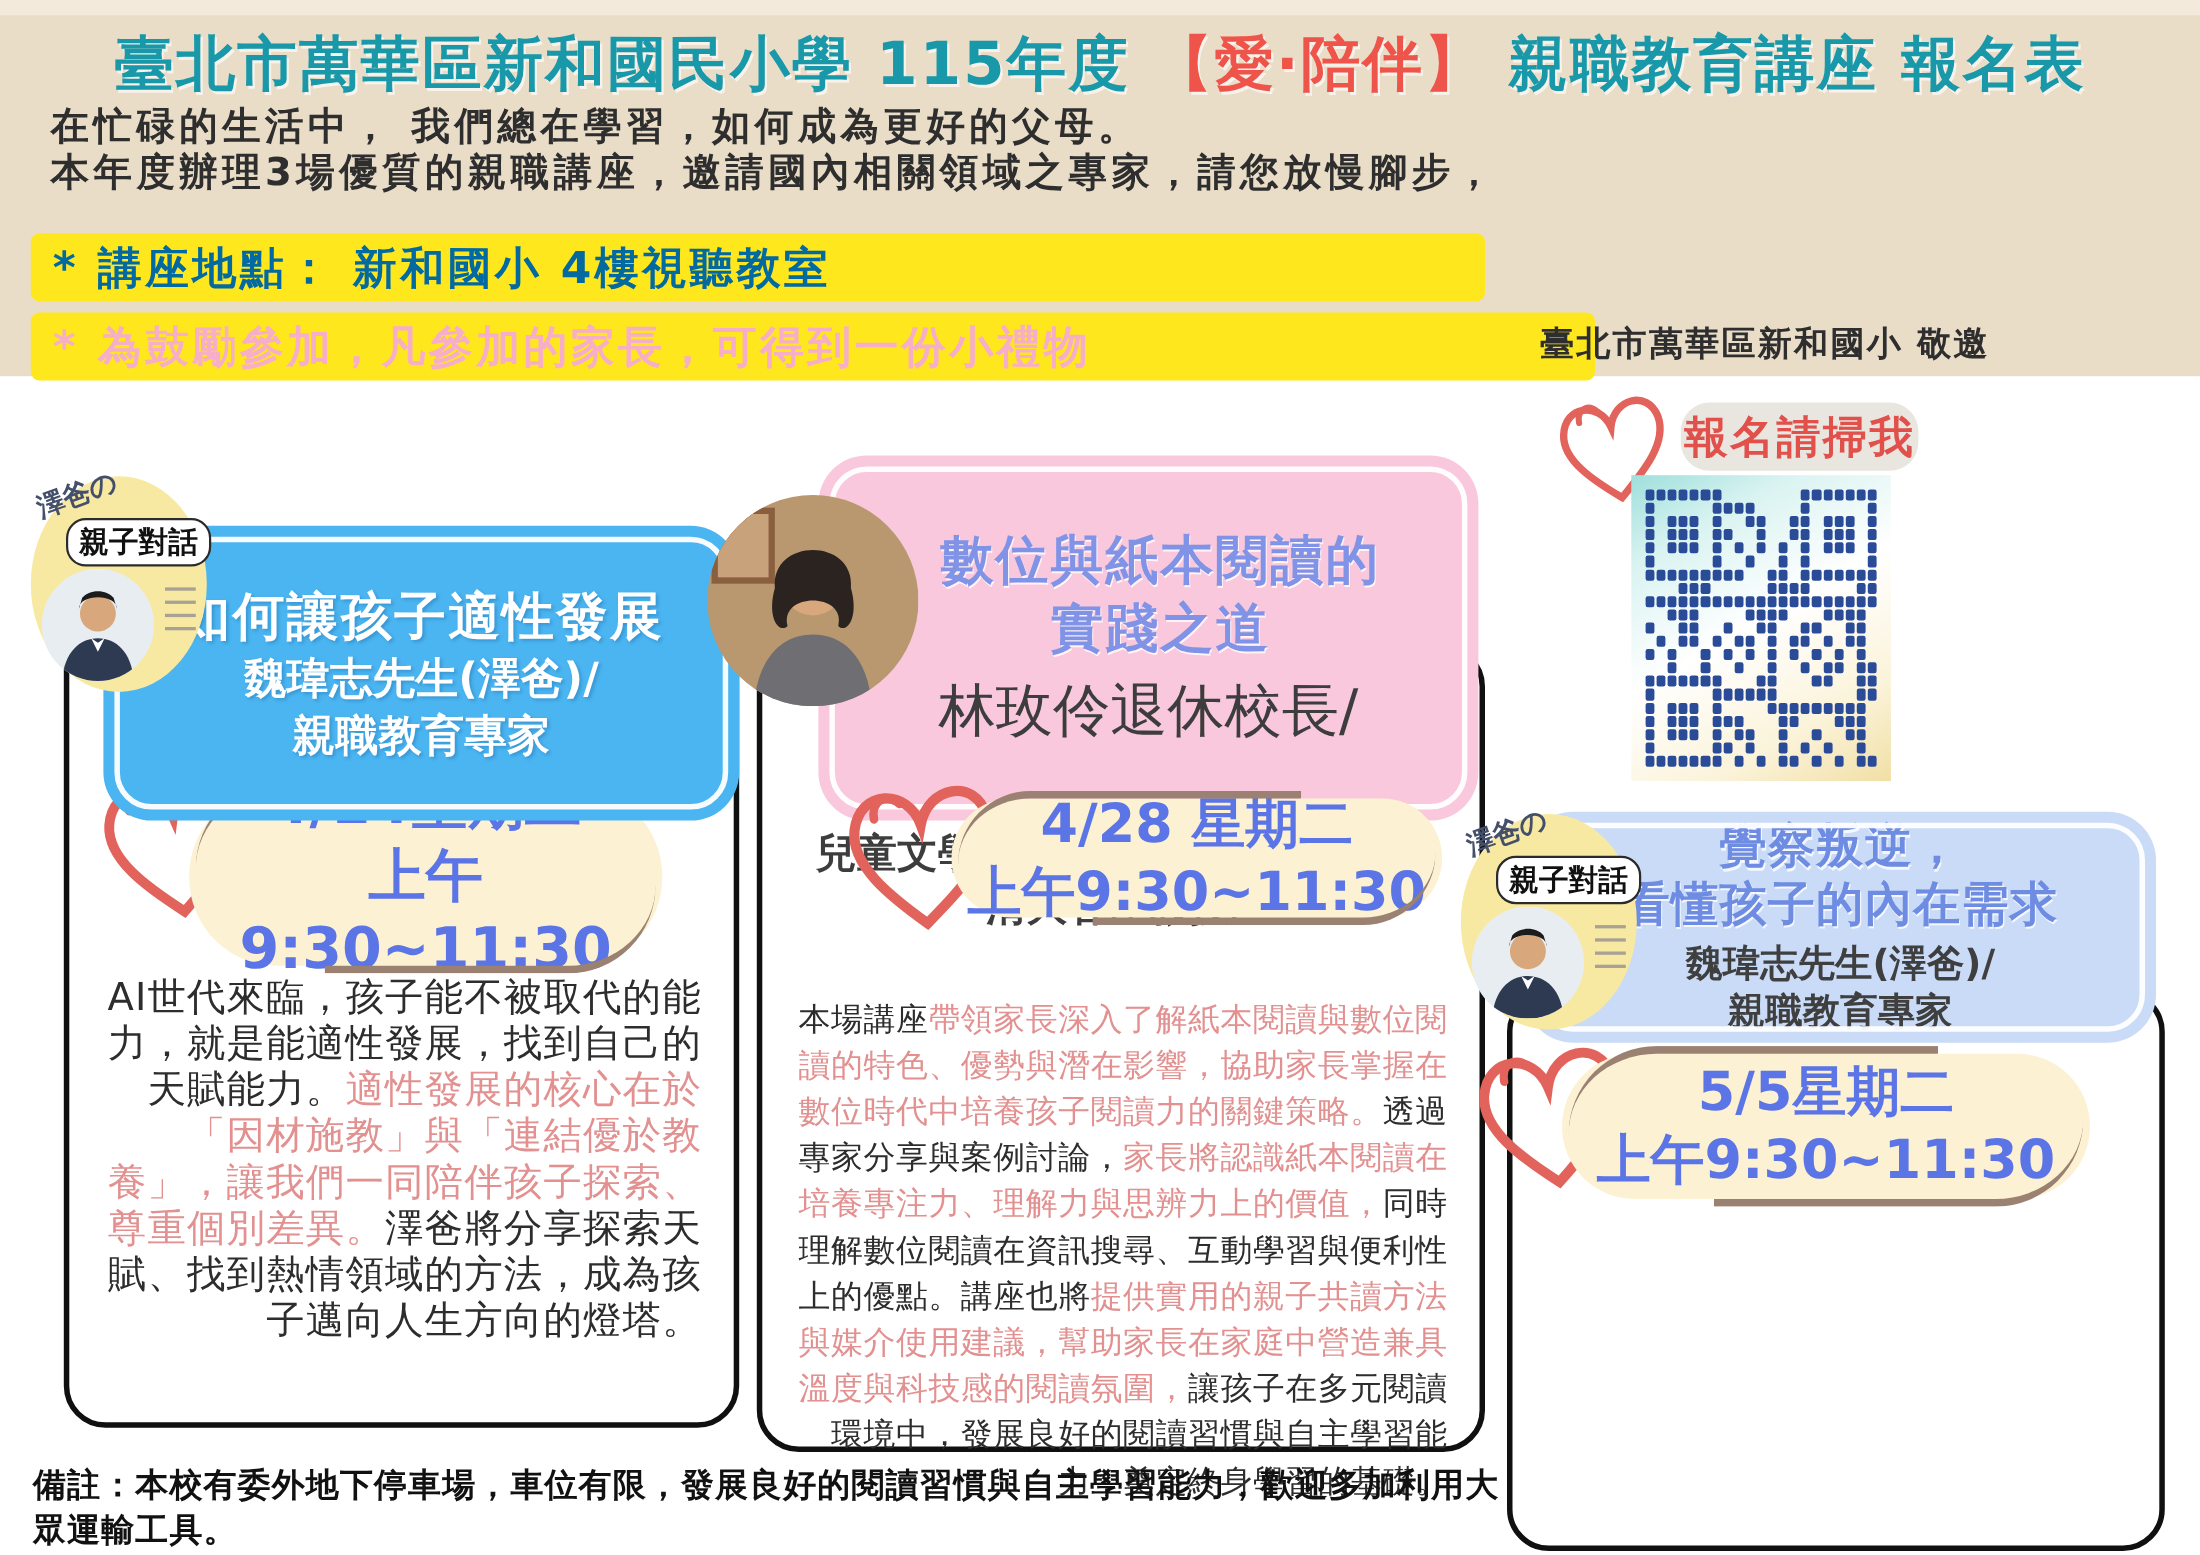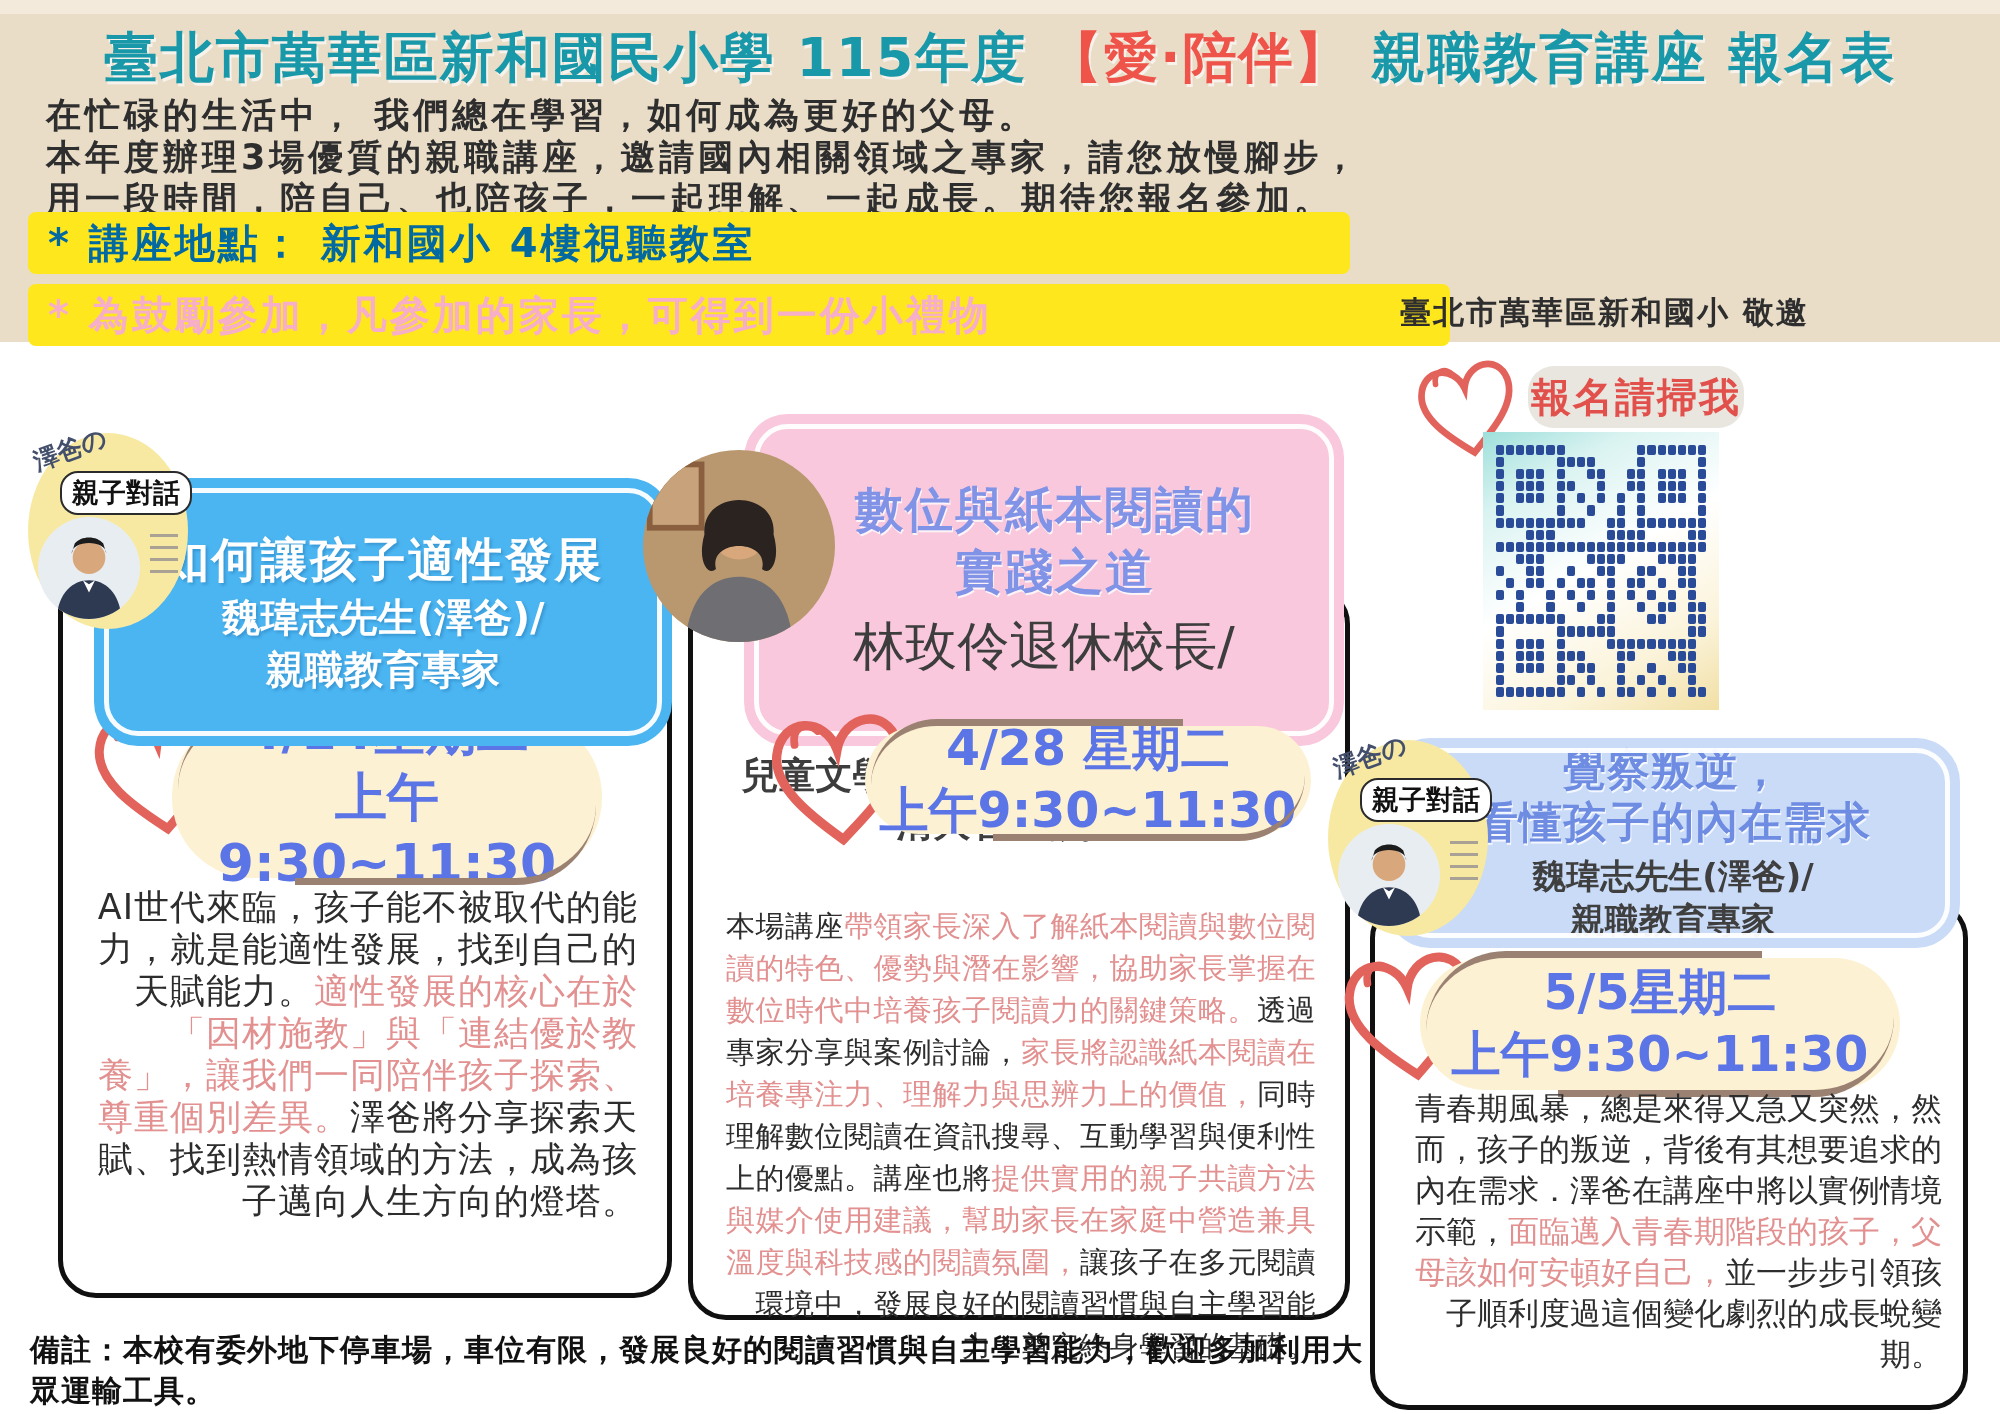--- a/index.html
+++ b/index.html
@@ -111,21 +111,20 @@
 
   <div class="abs main-title">
     <span class="t-teal">臺北市萬華區新和國民小學 115年度</span>
     <span class="t-red">【愛·陪伴】</span>
     <span class="t-teal">親職教育講座 報名表</span>
   </div>
 
   <div class="abs intro">
     <div>在忙碌的生活中， 我們總在學習，如何成為更好的父母。</div>
     <div>本年度辦理3場優質的親職講座，邀請國內相關領域之專家，請您放慢腳步，</div>
-    <div>用一段時間，陪自己、也陪孩子，一起理解、一起成長。期待您報名參加。</div>
   </div>
 
   <div class="abs hl hl1">* 講座地點： 新和國小 4樓視聽教室</div>
   <div class="abs hl hl2">* 為鼓勵參加，凡參加的家長，可得到一份小禮物</div>
 
   <div class="abs inviter">臺北市萬華區新和國小  敬邀</div>
 
   <div class="abs card-black c1-black"></div>
 
   <svg class="abs heart c1-heart" viewBox="0 0 100 100">
@@ -695,17 +694,16 @@
   <svg class="abs heart c3-heart" viewBox="0 0 100 100">
     <path d="M50,32 C44,10 16,8 11,32 C7,52 28,72 49,90 C71,71 93,52 89,30 C84,7 56,10 50,32 Z" fill="none" stroke="#e2635b" stroke-width="6" stroke-linecap="round" transform="rotate(-8 50 50)"></path>
     <path d="M36,20 C28,13 19,18 21,29" fill="none" stroke="#e2635b" stroke-width="5" stroke-linecap="round"></path>
   </svg>
 
   <div class="abs date-pill c3-pill">
     <div>5/5星期二</div>
     <div>上午9:30~11:30</div>
   </div>
 
-  <div class="abs body-text c3-body"><span class="run-black">青春期風暴，總是來得又急又突然，然而，孩子的叛逆，背後有其想要追求的內在需求．澤爸在講座中將以實例情境示範，</span><span class="run-pink">面臨邁入青春期階段的孩子，父母該如何安頓好自己，</span><span class="run-black">並一步步引領孩子順利度過這個變化劇烈的成長蛻變期。</span></div>
 
   <div class="abs footer-note">備註：本校有委外地下停車場，車位有限，發展良好的閱讀習慣與自主學習能力，歡迎多加利用大眾運輸工具。</div>
 
 </div>
 
 </body></html>

